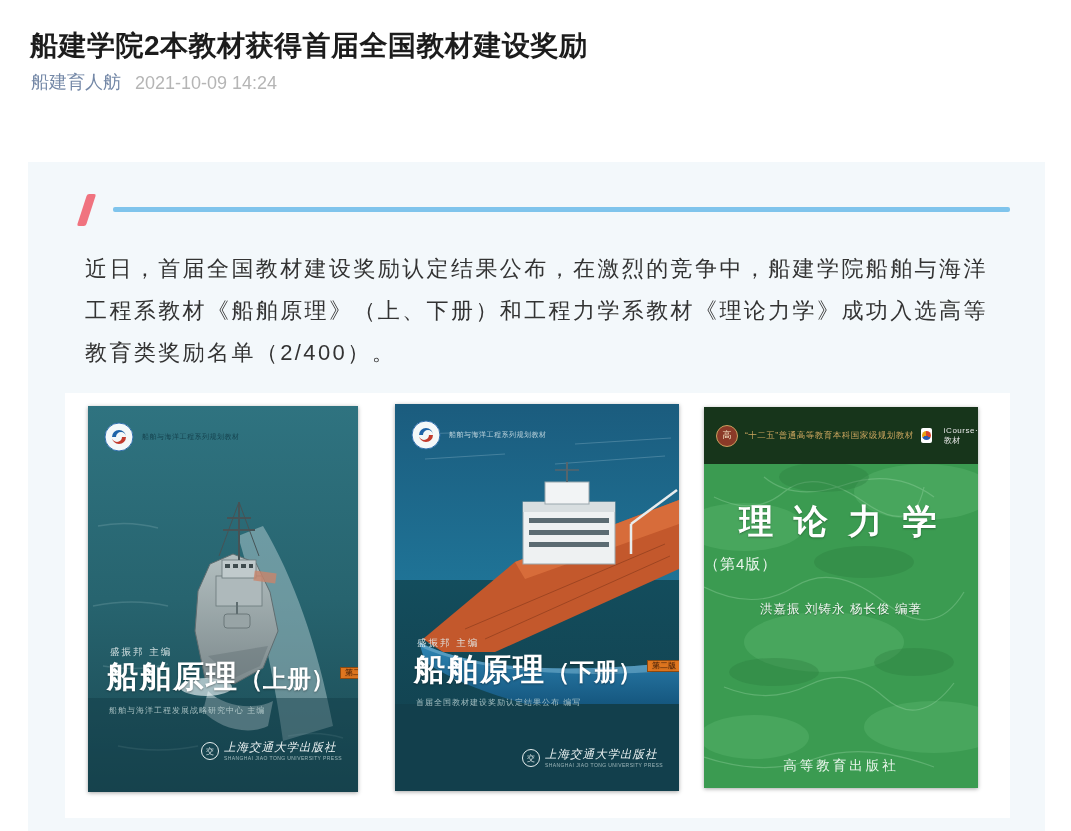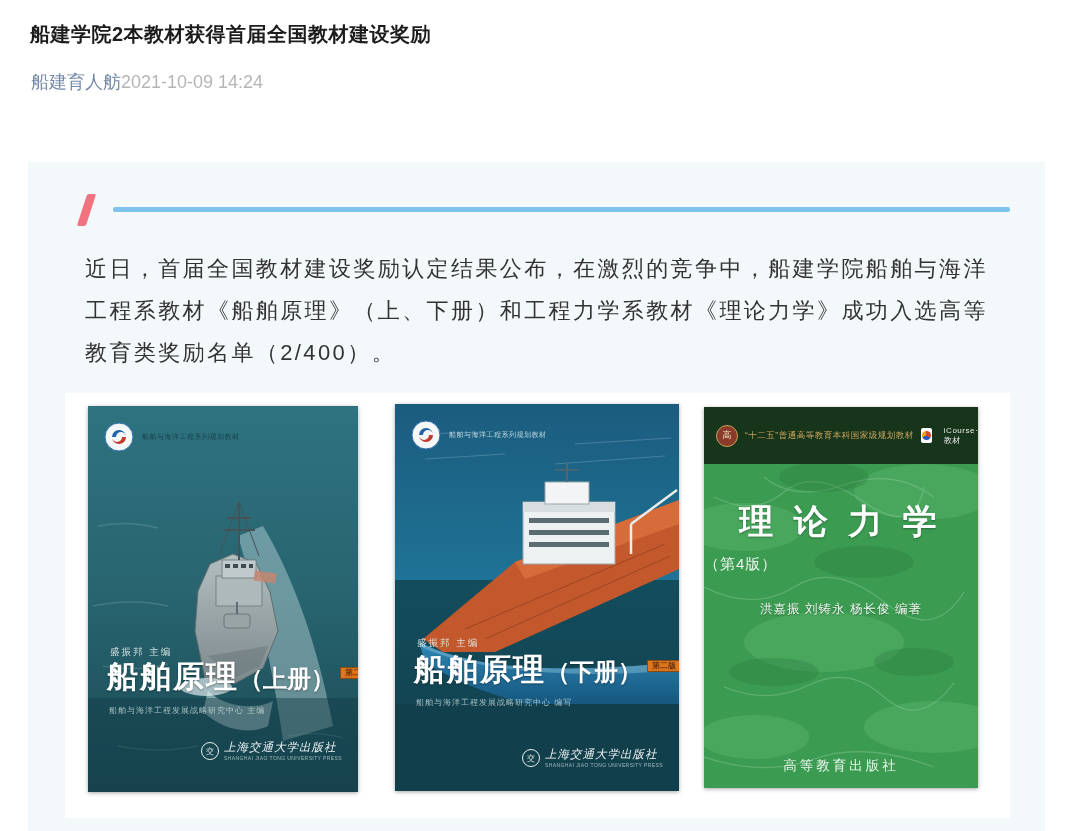--- a/index.html
+++ b/index.html
@@ -2,23 +2,23 @@
 <html style="--title_color: #1c1c1c; --text_color: #333333; --link_color: #7488a7; --date_color: #b5b5b5; --card_bg: #f3f8fb; --accent_slash: #f0737f; --accent_line: #7fc4ec; --badge_bg: #e0761f; --band_bg: #17351b; --band_gold: #caa55e; --cover1_teal: #27646f; --cover2_blue: #1b5c7e; --cover3_green: #3b9b51;"><head>
 <meta charset="utf-8">
 <style>
   html,body{margin:0;padding:0;background:#fff;}
   #screen{
     position:relative;width:1071px;height:831px;background:#fff;overflow:hidden;
     font-family:"Liberation Sans","DejaVu Sans",sans-serif;
   }
   .page-title{
     position:absolute;left:30px;top:8px;width:1000px;
-    font-size:20px;font-weight:800;color:var(--title_color,#1c1c1c);letter-spacing:.5px;
-  }
-  .meta{position:absolute;left:31px;top:70px;display:flex;align-items:center;font-size:18px;}
+    font-size:28px;font-weight:800;color:var(--title_color,#1c1c1c);letter-spacing:.5px;
+  }
+  .meta{position:absolute;left:31px;top:70px;display:flex;align-items:flex-end;gap:14px;font-size:18px;}
   .meta .author{color:var(--link_color,#7488a7);}
   .meta .date{color:var(--date_color,#b5b5b5);}
   .card{
     position:absolute;left:28px;top:162px;width:1017px;height:669px;
     background:var(--card_bg,#f3f8fb);
   }
   .slash{
     position:absolute;left:54px;top:32px;width:9px;height:32px;border-radius:2px;
     background:var(--accent_slash,#f0737f);transform:skewX(-18deg);
   }
@@ -236,21 +236,21 @@
             <circle cx="15" cy="15" r="14" fill="#f4f8f9" stroke="#2f6fae" stroke-width="1"></circle>
             <path d="M8,15 a7,7 0 0 1 14,0 a5,5 0 0 0 -10,0 Z" fill="#1f64a8"></path>
             <path d="M22,15 a7,7 0 0 1 -14,0 a5,5 0 0 0 10,0 Z" fill="#c23b2e"></path>
           </svg>
           <span class="series-label" style="color:#dceaee">船舶与海洋工程系列规划教材</span>
         </div>
         <div class="author-line">盛振邦 主编</div>
         <div class="btitle">
           <span class="t-main">船舶原理</span><span class="t-vol">（下册）</span><span class="badge">第二版</span>
         </div>
-        <div class="credit-line">船舶与海洋工程发展战略研究中心 编写</div>
+        <div class="credit-line">首届全国教材建设奖励认定结果公布 编写</div>
         <div class="pub">
           <span class="pub-logo">交</span>
           <span class="pub-col">
             <span class="pub-name">上海交通大学出版社</span>
             <span class="pub-sub">SHANGHAI JIAO TONG UNIVERSITY PRESS</span>
           </span>
         </div>
       </div>
 
       <div class="book" id="book3">

